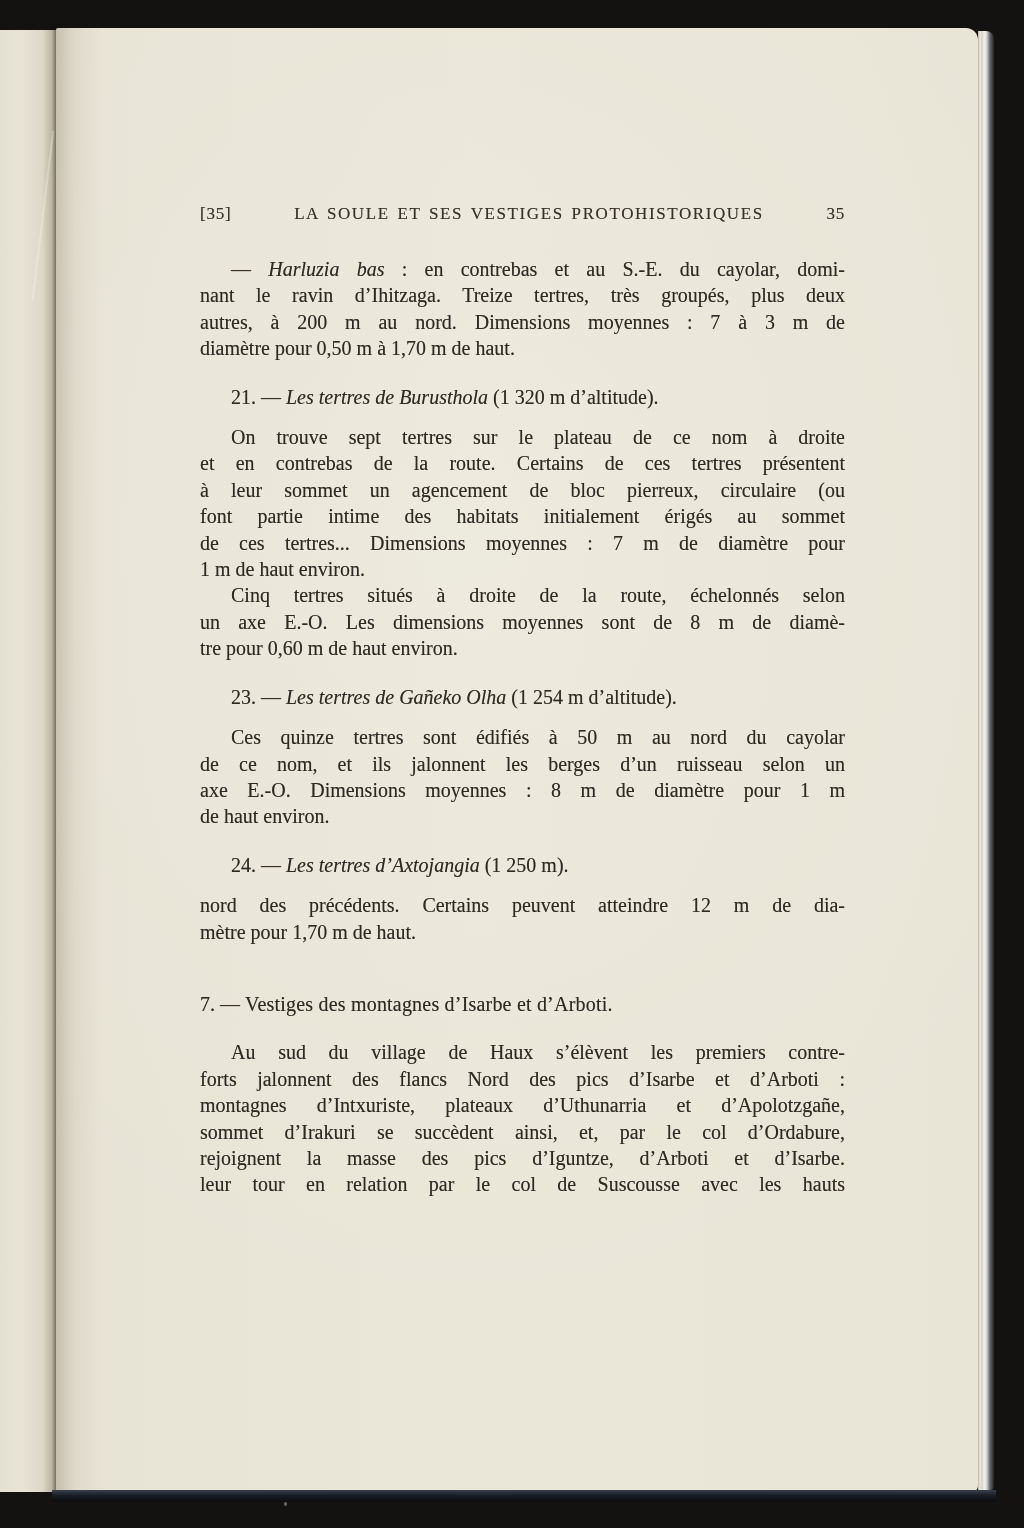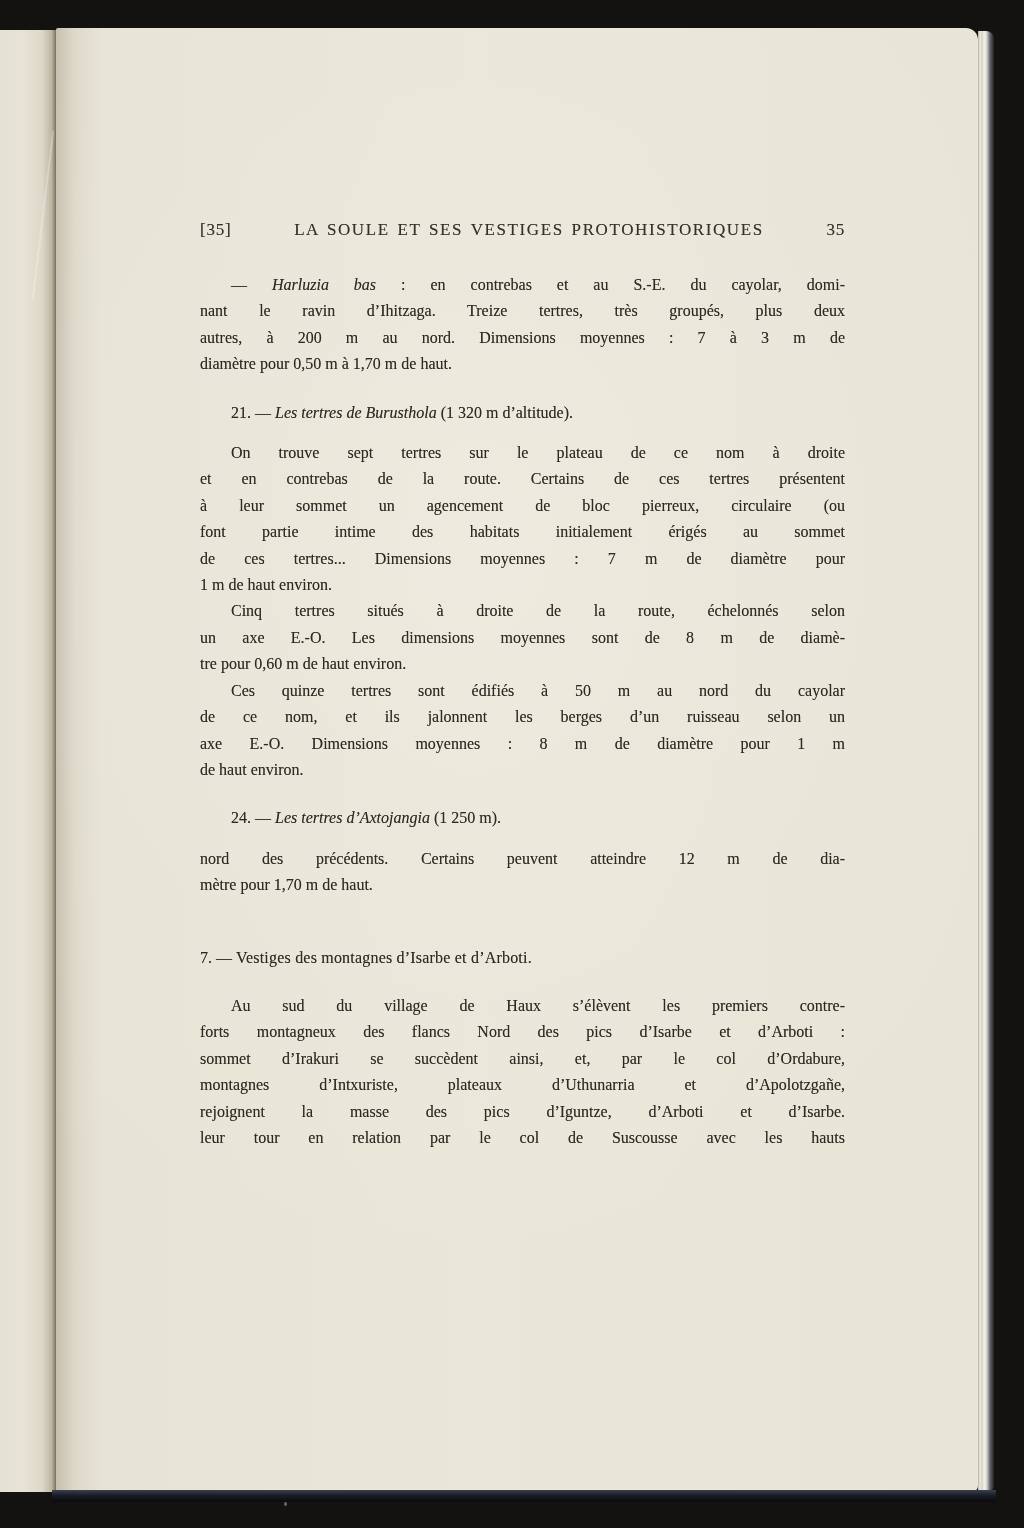--- a/index.html
+++ b/index.html
@@ -55,26 +55,26 @@
   
   .page-inner {
     position: absolute; left: 144px; top: 174px; width: 645px;
     color: var(--ink, #2e2a23);
     text-shadow: 0 0 0.4px rgba(46, 42, 35, 0.45);
   }
 
   .running-header {
     display: flex; justify-content: space-between; align-items: baseline;
     font-size: 17px; line-height: 24px; letter-spacing: 0.8px;
-    color: #36322a; margin: 16px 0 30px 0;
+    color: #36322a; margin: 0 0 30px 0;
   }
   .running-header .title { letter-spacing: 1.6px; word-spacing: 2px; text-align: right; }
 
   .line {
-    font-size: 16px; line-height: 26.4px;
+    font-size: 20px; line-height: 26.4px;
     text-align: justify; text-align-last: justify;
   }
   .line.indent { text-indent: 31px; }
   .line.last   { text-align-last: left; }
 
   .paragraph { margin: 0; }
   .heading   { margin: 22px 0 14px; }
   .heading .line, .section-heading .line { text-align-last: left; }
   .section-heading { margin: 46px 0 22px; }
   .section-heading b { letter-spacing: 0.2px; }
@@ -111,41 +111,44 @@
           <div class="line">à leur sommet un agencement de bloc pierreux, circulaire (ou</div>
           <div class="line">font partie intime des habitats initialement érigés au sommet</div>
           <div class="line">de ces tertres... Dimensions moyennes : 7 m de diamètre pour</div>
           <div class="line last">1 m de haut environ.</div>
         </div>
         <div class="block paragraph">
           <div class="line indent">Cinq tertres situés à droite de la route, échelonnés selon</div>
           <div class="line">un axe E.-O. Les dimensions moyennes sont de 8 m de diamè-</div>
           <div class="line last">tre pour 0,60 m de haut environ.</div>
         </div>
+        <div class="block heading">
+          <div class="line indent last">23. — <i>Les tertres de Gañeko Olha</i> (1 254 m d’altitude).</div>
+        </div>
         <div class="block paragraph">
           <div class="line indent">Ces quinze tertres sont édifiés à 50 m au nord du cayolar</div>
           <div class="line">de ce nom, et ils jalonnent les berges d’un ruisseau selon un</div>
           <div class="line">axe E.-O. Dimensions moyennes : 8 m de diamètre pour 1 m</div>
           <div class="line last">de haut environ.</div>
         </div>
         <div class="block heading">
           <div class="line indent last">24. — <i>Les tertres d’Axtojangia</i> (1 250 m).</div>
         </div>
         <div class="block paragraph">
           <div class="line">nord des précédents. Certains peuvent atteindre 12 m de dia-</div>
           <div class="line last">mètre pour 1,70 m de haut.</div>
         </div>
         <div class="block section-heading">
           <div class="line last">7. — <b>Vestiges des montagnes d’Isarbe et d’Arboti.</b></div>
         </div>
         <div class="block paragraph">
           <div class="line indent">Au sud du village de Haux s’élèvent les premiers contre-</div>
-          <div class="line">forts montagneux des flancs Nord des pics d’Isarbe et d’Arboti :</div>
+          <div class="line">forts jalonnent des flancs Nord des pics d’Isarbe et d’Arboti :</div>
+          <div class="line">montagnes d’Intxuriste, plateaux d’Uthunarria et d’Apolotzgañe,</div>
           <div class="line">sommet d’Irakuri se succèdent ainsi, et, par le col d’Ordabure,</div>
-          <div class="line">montagnes d’Intxuriste, plateaux d’Uthunarria et d’Apolotzgañe,</div>
           <div class="line">rejoignent la masse des pics d’Iguntze, d’Arboti et d’Isarbe.</div>
           <div class="line">leur tour en relation par le col de Suscousse avec les hauts</div>
         </div>
       </div>
   </div>
   <div class="speck"></div>
 </div>
 
 <div class="edge-stack"></div>
 <div class="bottom-shadow"></div>

